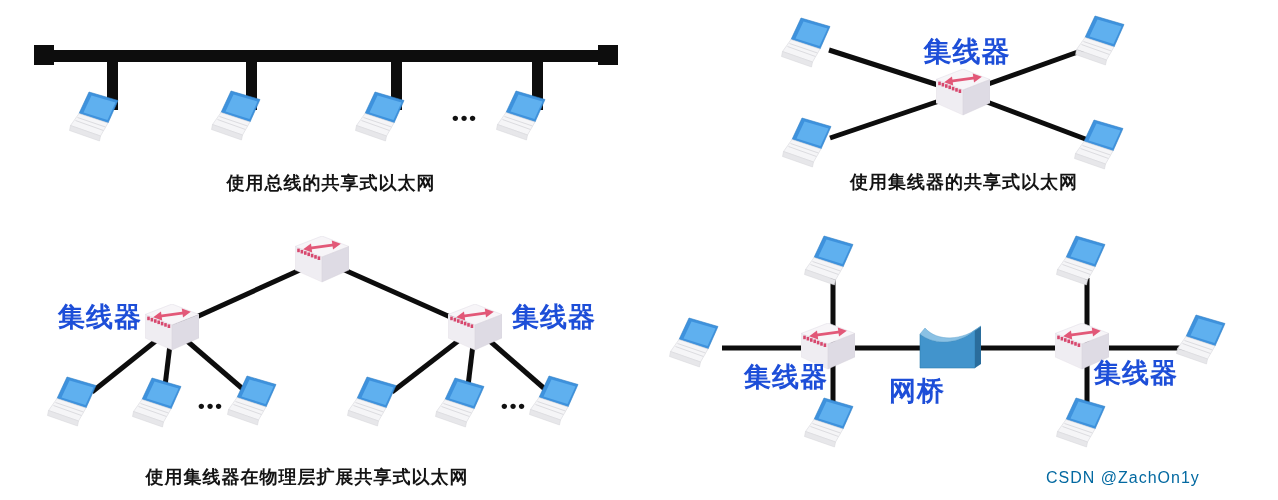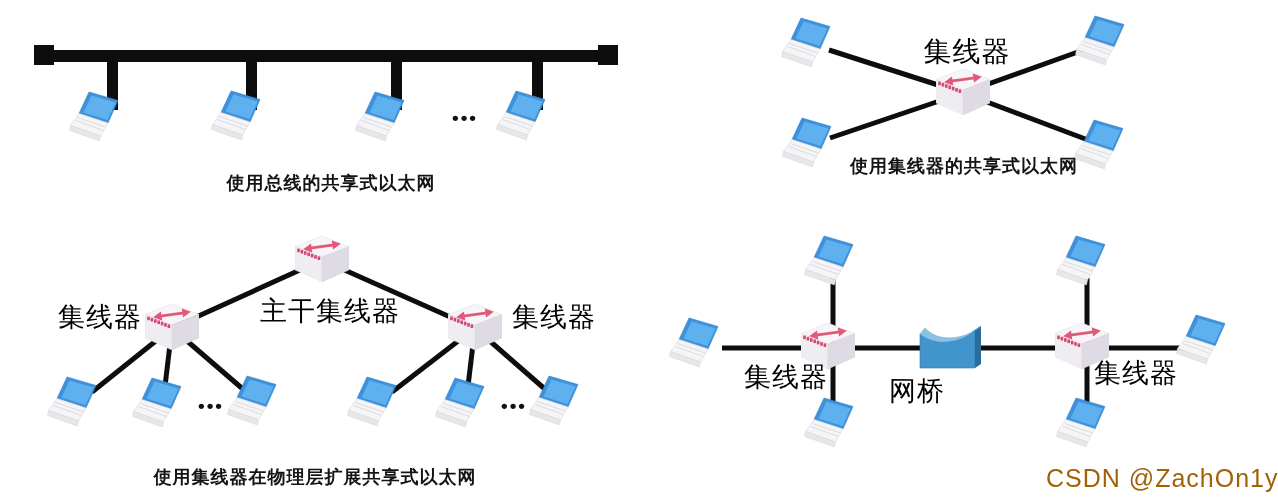--- a/index.html
+++ b/index.html
@@ -7,33 +7,33 @@
     position:relative;width:1278px;height:500px;overflow:hidden;background:#ffffff;
     font-family:"Liberation Sans","DejaVu Sans",sans-serif;
   }
   #links{position:absolute;left:0;top:0;z-index:1;}
   .icon{position:absolute;z-index:2;}
   .laptop{width:64px;height:54px;}
   .hub{width:54px;height:48px;}
   .bridge{width:66px;height:56px;}
   .device-label{
     position:absolute;z-index:3;transform:translate(-50%,-50%);
-    font-size:27px;font-weight:400;color:#000000;white-space:nowrap;letter-spacing:1px;
+    font-size:27px;font-weight:700;color:#1d4ed8;white-space:nowrap;letter-spacing:1px;
   }
   .caption{
     position:absolute;z-index:4;transform:translate(-50%,-50%);
     font-size:18px;font-weight:700;color:#141414;white-space:nowrap;letter-spacing:1px;
   }
   .dots{
     position:absolute;z-index:3;transform:translate(-50%,-50%);
     font-size:19px;font-weight:700;color:#111;letter-spacing:2px;white-space:nowrap;
   }
   .watermark{
     position:absolute;z-index:2;transform:translate(0,-50%);
-    font-size:25px;font-weight:400;color:#a16207;white-space:nowrap;letter-spacing:1px;
+    font-size:16px;font-weight:400;color:#0369a1;white-space:nowrap;letter-spacing:1px;
   }
 </style>
 </head>
 <body>
 
 <div id="canvas">
 
   <svg width="0" height="0" style="position:absolute" aria-hidden="true">
     <defs>
       <symbol id="sym-laptop" viewBox="0 0 64 54">
@@ -128,33 +128,32 @@
   <svg class="icon laptop" style="left:781px;top:117px">
       <use href="#sym-laptop"></use>
     </svg>
   <svg class="icon laptop" style="left:1073px;top:119px">
       <use href="#sym-laptop"></use>
     </svg>
   <svg class="icon hub" style="left:936px;top:69px">
       <use href="#sym-hub"></use>
     </svg>
   <div class="device-label" style="left:967px;top:52px;font-size:28px">集线器</div>
-  <div class="caption" style="left:964px;top:166px">使用集线器的共享式以太网</div>
+  <div class="caption" style="left:964px;top:182px">使用集线器的共享式以太网</div>
 
   <svg class="icon hub" style="left:295px;top:236px">
       <use href="#sym-hub"></use>
     </svg>
   <svg class="icon hub" style="left:145px;top:304px">
       <use href="#sym-hub"></use>
     </svg>
   <svg class="icon hub" style="left:448px;top:304px">
       <use href="#sym-hub"></use>
     </svg>
   <div class="device-label" style="left:100px;top:317px">集线器</div>
-  <div class="device-label" style="left:330px;top:311px">主干集线器</div>
   <div class="device-label" style="left:554px;top:317px">集线器</div>
   <svg class="icon laptop" style="left:46px;top:376px">
       <use href="#sym-laptop"></use>
     </svg>
   <svg class="icon laptop" style="left:131px;top:377px">
       <use href="#sym-laptop"></use>
     </svg>
   <svg class="icon laptop" style="left:226px;top:375px">
       <use href="#sym-laptop"></use>
     </svg>
@@ -162,21 +161,21 @@
   <svg class="icon laptop" style="left:346px;top:376px">
       <use href="#sym-laptop"></use>
     </svg>
   <svg class="icon laptop" style="left:434px;top:377px">
       <use href="#sym-laptop"></use>
     </svg>
   <svg class="icon laptop" style="left:528px;top:375px">
       <use href="#sym-laptop"></use>
     </svg>
   <div class="dots" style="left:514px;top:406px">•••</div>
-  <div class="caption" style="left:315px;top:477px">使用集线器在物理层扩展共享式以太网</div>
+  <div class="caption" style="left:307px;top:477px">使用集线器在物理层扩展共享式以太网</div>
 
   <svg class="icon laptop" style="left:668px;top:317px">
       <use href="#sym-laptop"></use>
     </svg>
   <svg class="icon laptop" style="left:803px;top:235px">
       <use href="#sym-laptop"></use>
     </svg>
   <svg class="icon laptop" style="left:803px;top:397px">
       <use href="#sym-laptop"></use>
     </svg>

